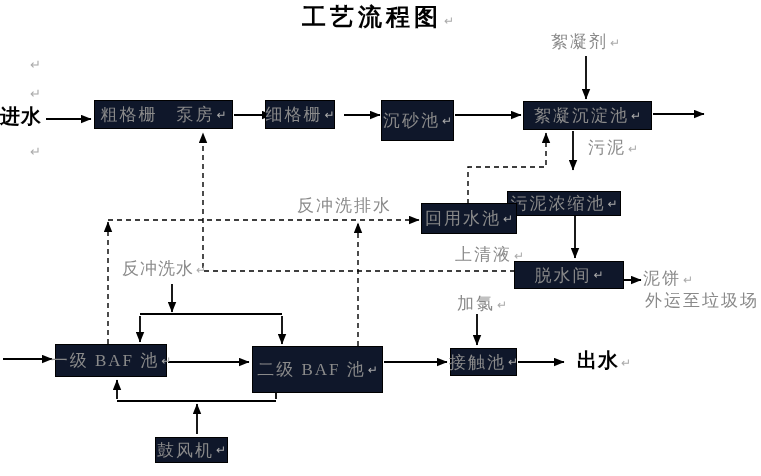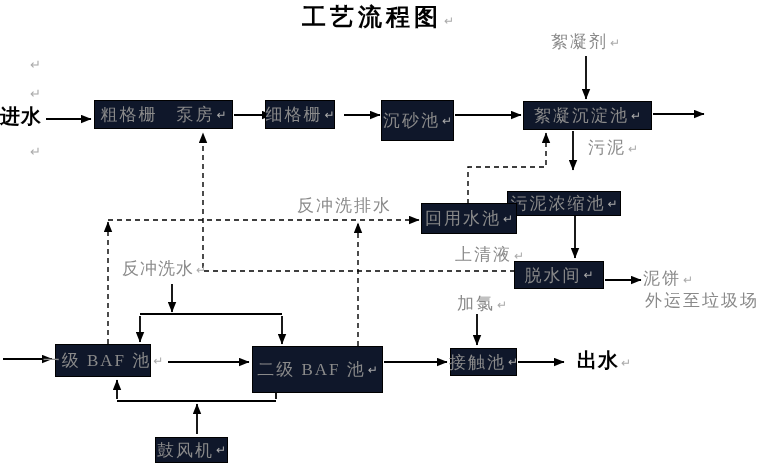--- a/index.html
+++ b/index.html
@@ -65,22 +65,22 @@
   </svg>
 
   <div class="title" style="left:302px;top:5px;"><span>工艺流程图</span><span class="rm">↵</span></div>
 
   <div class="box" style="left:94px;top:100px;width:139px;height:29px;"><span>粗格栅　泵房</span><span class="rm">↵</span></div>
   <div class="box" style="left:265px;top:100px;width:70px;height:29px;"><span>细格栅</span><span class="rm">↵</span></div>
   <div class="box" style="left:381px;top:100px;width:73px;height:41px;"><span>沉砂池</span><span class="rm">↵</span></div>
   <div class="box" style="left:523px;top:101px;width:129px;height:29px;"><span>絮凝沉淀池</span><span class="rm">↵</span></div>
   <div class="box" style="left:507px;top:171px;width:114px;height:25px;margin-top:20px;"><span>污泥浓缩池</span><span class="rm">↵</span></div>
   <div class="box" style="left:421px;top:203px;width:96px;height:31px;"><span>回用水池</span><span class="rm">↵</span></div>
-  <div class="box" style="left:514px;top:261px;width:90px;height:28px;"><span>脱水间</span><span class="rm">↵</span></div>
-  <div class="box" style="left:55px;top:344px;width:96px;height:33px;font-family:Liberation Serif, serif;"><span>一级 BAF 池</span><span class="rm">↵</span></div>
+  <div class="box" style="left:514px;top:261px;width:110px;height:28px;"><span>脱水间</span><span class="rm">↵</span></div>
+  <div class="box" style="left:55px;top:344px;width:112px;height:33px;font-family:Liberation Serif, serif;"><span>一级 BAF 池</span><span class="rm">↵</span></div>
   <div class="box" style="left:252px;top:346px;width:131px;height:47px;"><span>二级 BAF 池</span><span class="rm">↵</span></div>
   <div class="box" style="left:450px;top:348px;width:67px;height:28px;"><span>接触池</span><span class="rm">↵</span></div>
   <div class="box" style="left:155px;top:437px;width:73px;height:26px;"><span>鼓风机</span><span class="rm">↵</span></div>
 
   <div class="strong" style="left:0px;top:106px;"><span>进水</span></div>
   <div class="strong" style="left:577px;top:350px;"><span>出水</span><span class="rm">↵</span></div>
 
   <div class="lbl" style="left:551px;top:33px;"><span>絮凝剂</span><span class="rm">↵</span></div>
   <div class="lbl" style="left:588px;top:139px;"><span>污泥</span><span class="rm">↵</span></div>
   <div class="lbl" style="left:297px;top:197px;"><span>反冲洗排水</span></div>

